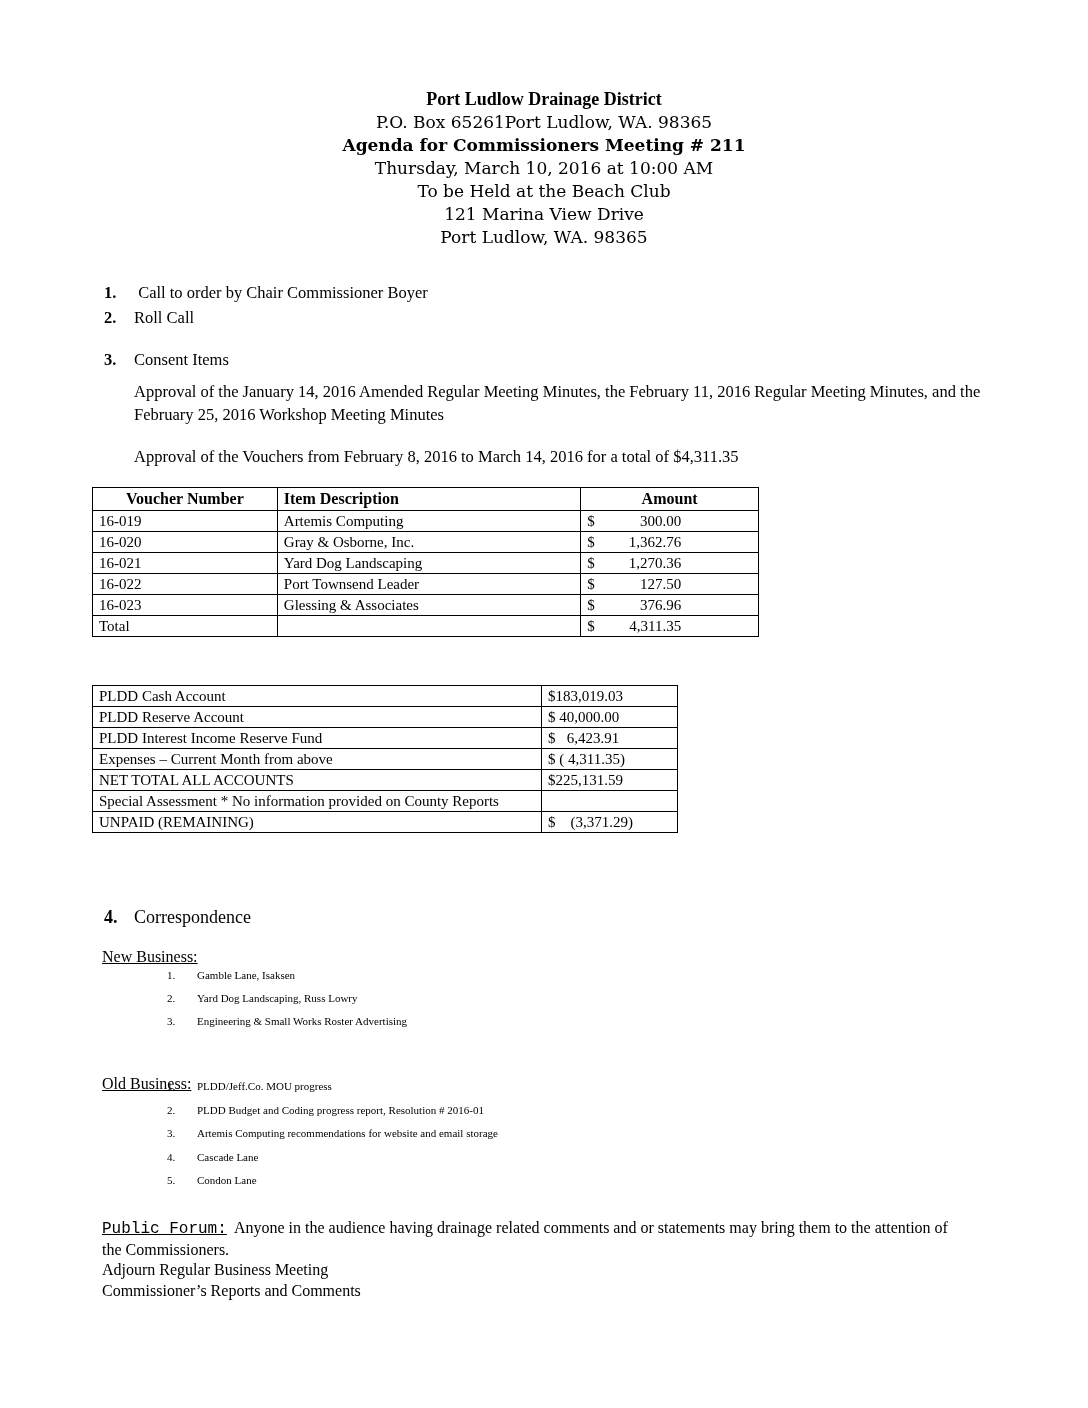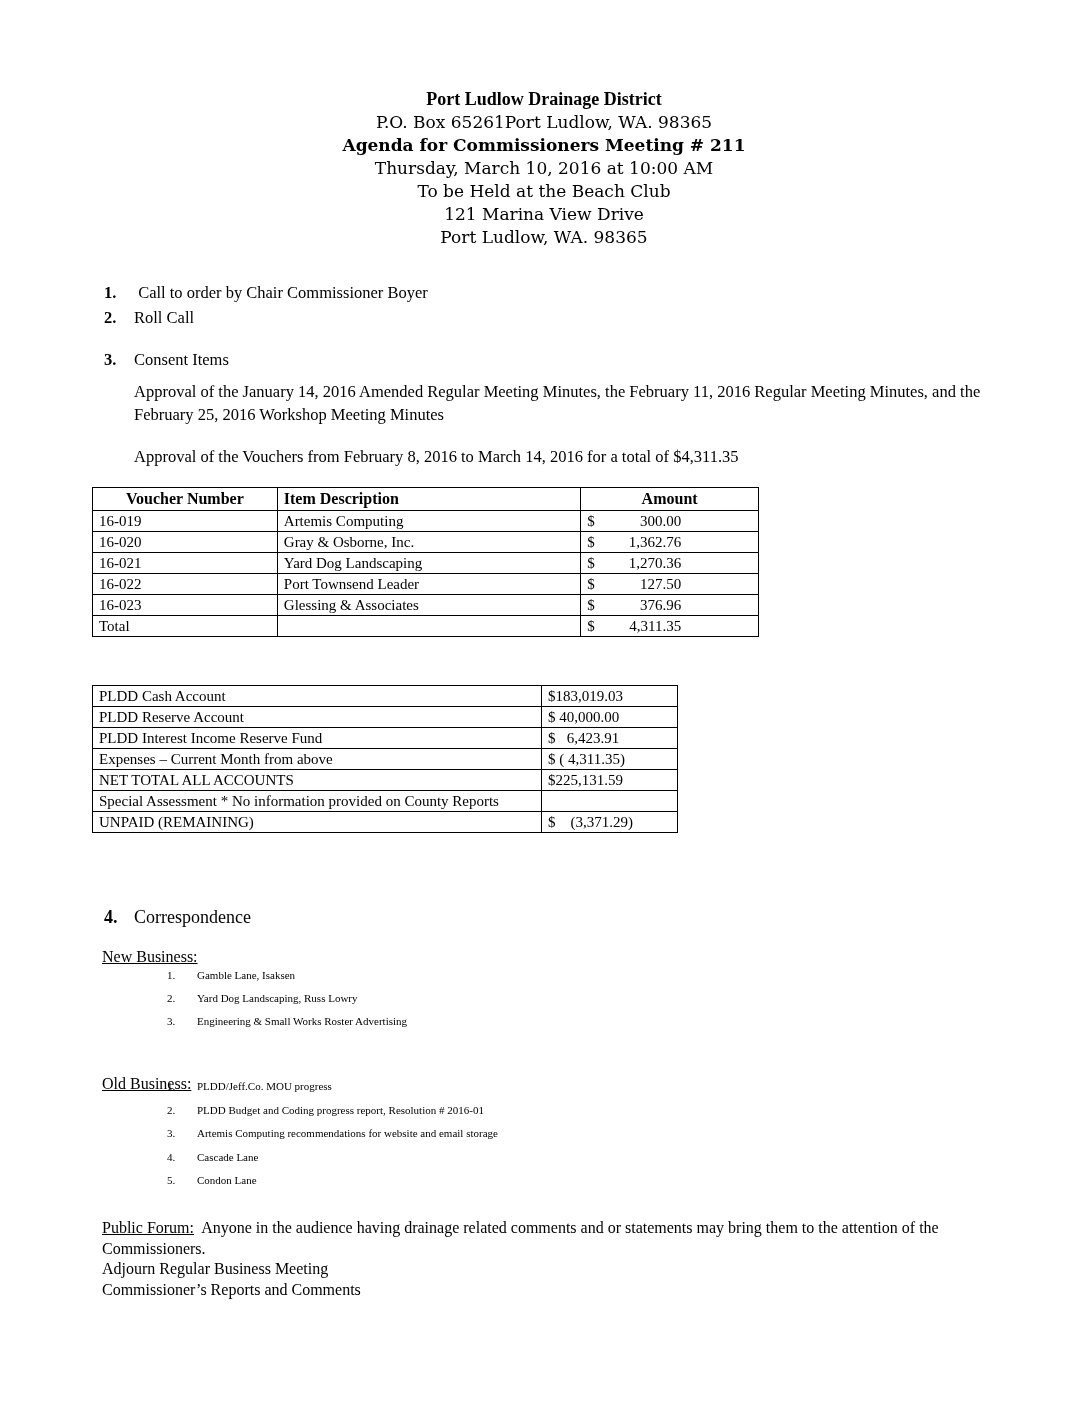--- a/index.html
+++ b/index.html
@@ -22,21 +22,21 @@
   table.vt th { font-weight: bold; font-size: 16px; height: 22px; }
   table.vt th.c { text-align: center; }
   .dol { display: inline-block; width: 22px; }
   .amt { display: inline-block; width: 72px; text-align: right; }
 
   .section-label { position: absolute; left: 102px; font-family: "Liberation Serif", serif; font-size: 16px; text-decoration: underline; white-space: nowrap; text-align: right; }
   .sub-item { position: absolute; left: 136px; font-family: "Liberation Serif", serif; font-size: 11px; white-space: nowrap; margin-left: 31px; }
   .sub-item .n { display: inline-block; width: 30px; }
 
   .tail { position: absolute; left: 102px; width: 850px; font-family: "Liberation Serif", serif; font-size: 16px; line-height: 20.5px; }
-  .tail .u { text-decoration: underline; }
+  .tail .u { text-decoration: underline; font-family: Liberation Mono, monospace; }
 </style>
 </head>
 <body>
 
 <div class="page">
 
   <div class="header">
     <div class="line bold org">Port Ludlow Drainage District</div>
     <div class="line">P.O. Box 65261Port Ludlow, WA.   98365</div>
     <div class="line bold">Agenda for Commissioners Meeting # 211</div>

